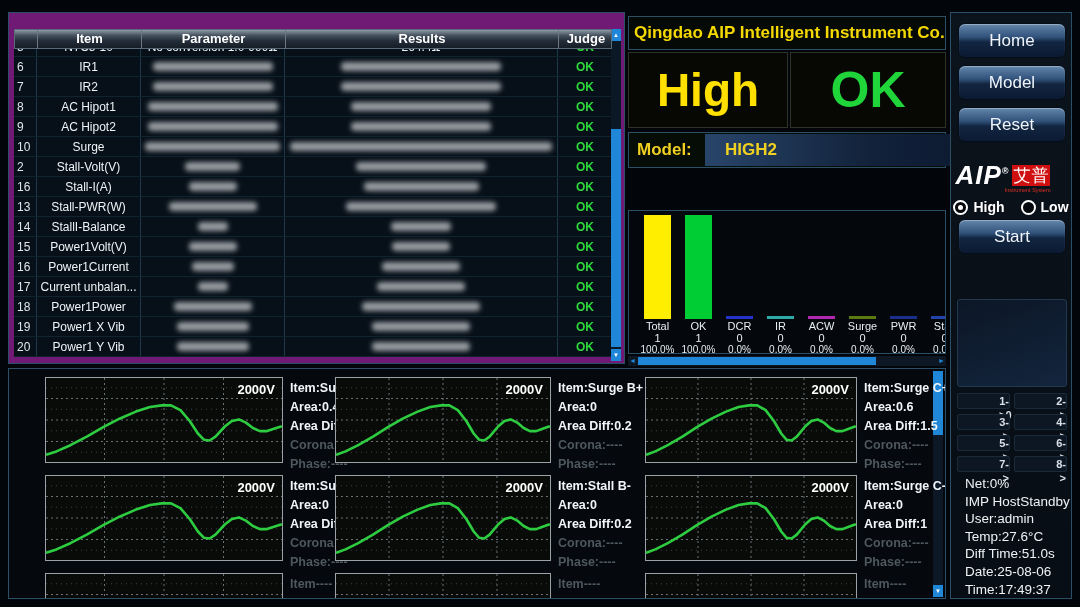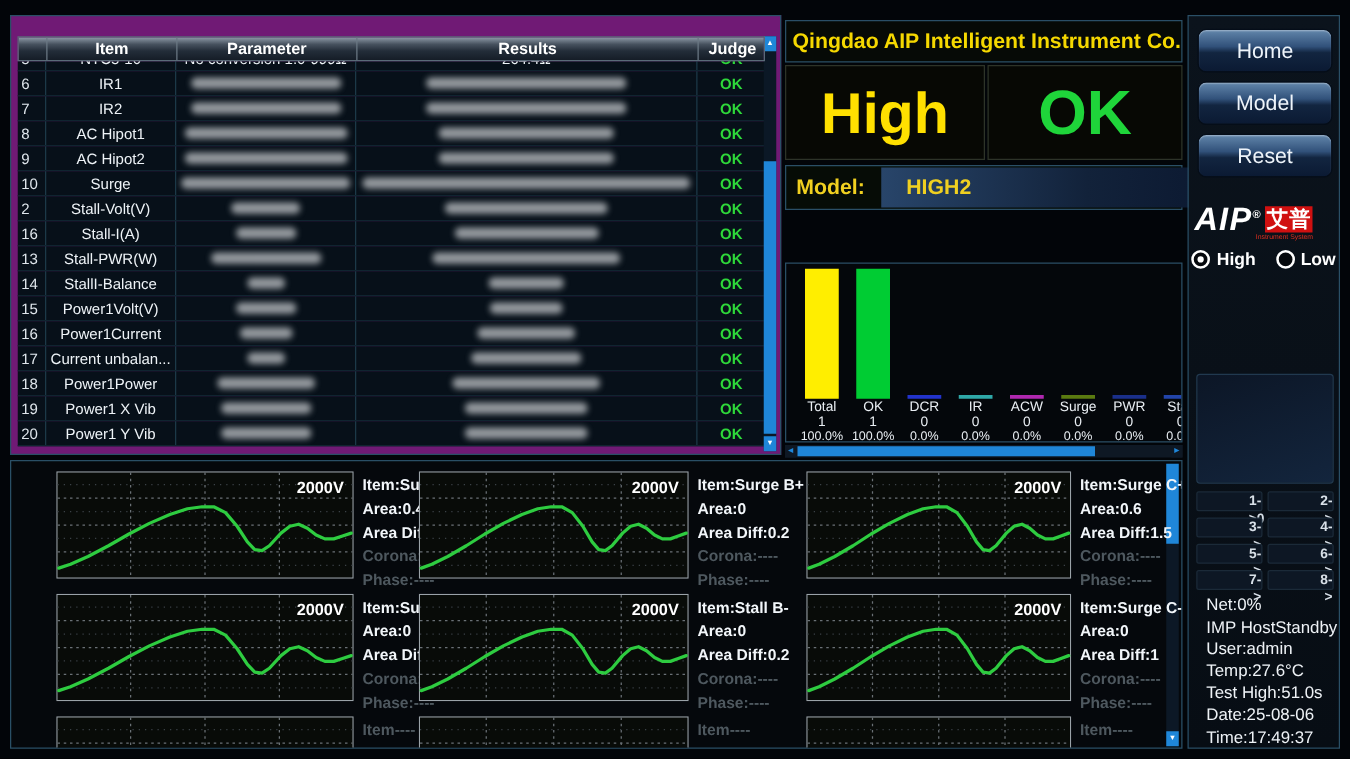--- a/index.html
+++ b/index.html
@@ -92,21 +92,21 @@
              border:1px solid #2a4f66; background:linear-gradient(180deg,#0b131c,#070d14); }
   .sbtn { position:absolute; left:7px; width:108px; height:35px; border-radius:7px;
           background:linear-gradient(180deg,#6286ab 0%,#31517a 40%,#122540 55%,#0b1a33 100%);
           border:1px solid #050d18; color:#eef4fa; font-size:17px; text-align:center;
           line-height:33px; box-shadow:inset 0 1px 1px rgba(255,255,255,.35); cursor:pointer; }
   .logo-row { position:absolute; left:0; top:142px; width:104px; height:40px;
               display:flex; align-items:center; justify-content:center; }
   .logo-aip { font-size:26px; font-weight:900; font-style:italic; color:#fff; letter-spacing:1px; }
   .logo-reg { font-size:9px; color:#fff; vertical-align:super; }
   .logo-cn-wrap { position:relative; margin-left:3px; }
-  .logo-cn { background:#d01010; color:#fff; font-size:17px; font-weight:bold;
+  .logo-cn { background:#d01010; color:#fff; font-size:17px; font-weight:normal;
              padding:1px 1px; letter-spacing:1px; }
   .logo-sub { position:absolute; right:0; bottom:-6px; color:#e03020; font-size:5.5px; white-space:nowrap; }
   .radio-row { position:absolute; left:0; top:186px; width:120px; display:flex;
                justify-content:center; gap:16px; }
   .radio { display:flex; align-items:center; gap:5px; cursor:pointer; }
   .radio-circle { width:15px; height:15px; border:2px solid #fff; border-radius:50%;
                   background:#05080c; position:relative; }
   .radio-circle.checked::after { content:""; position:absolute; left:3px; top:3px;
                   width:5px; height:5px; border-radius:50%; background:#fff; }
   .radio-label { font-size:14px; font-weight:bold; color:#fff; }
@@ -624,38 +624,39 @@
         <div class="radio">
           <span class="radio-circle checked"></span>
           <span class="radio-label">High</span>
         </div>
         <div class="radio">
           <span class="radio-circle"></span>
           <span class="radio-label">Low</span>
         </div>
       </div>
 
+    <div class="sbtn" style="top:206px">Start</div>
 
     <div class="empty-panel"></div>
 
     <div class="grid-btns" id="grid-btns">
         <div class="gbtn">1-&gt;0</div>
         <div class="gbtn">2-&gt;</div>
         <div class="gbtn">3-&gt;</div>
         <div class="gbtn">4-&gt;</div>
         <div class="gbtn">5-&gt;</div>
         <div class="gbtn">6-&gt;</div>
         <div class="gbtn">7-&gt;</div>
         <div class="gbtn">8-&gt;</div>
       </div>
 
     <div class="status-list" id="status-list">
         <div>Net:0%</div>
         <div>IMP HostStandby</div>
         <div>User:admin</div>
         <div>Temp:27.6°C</div>
-        <div>Test High:51.0s</div>
+        <div>Diff Time:51.0s</div>
         <div>Date:25-08-06</div>
         <div>Time:17:49:37</div>
       </div>
   </div>
 
 </div>
 
 </body></html>

